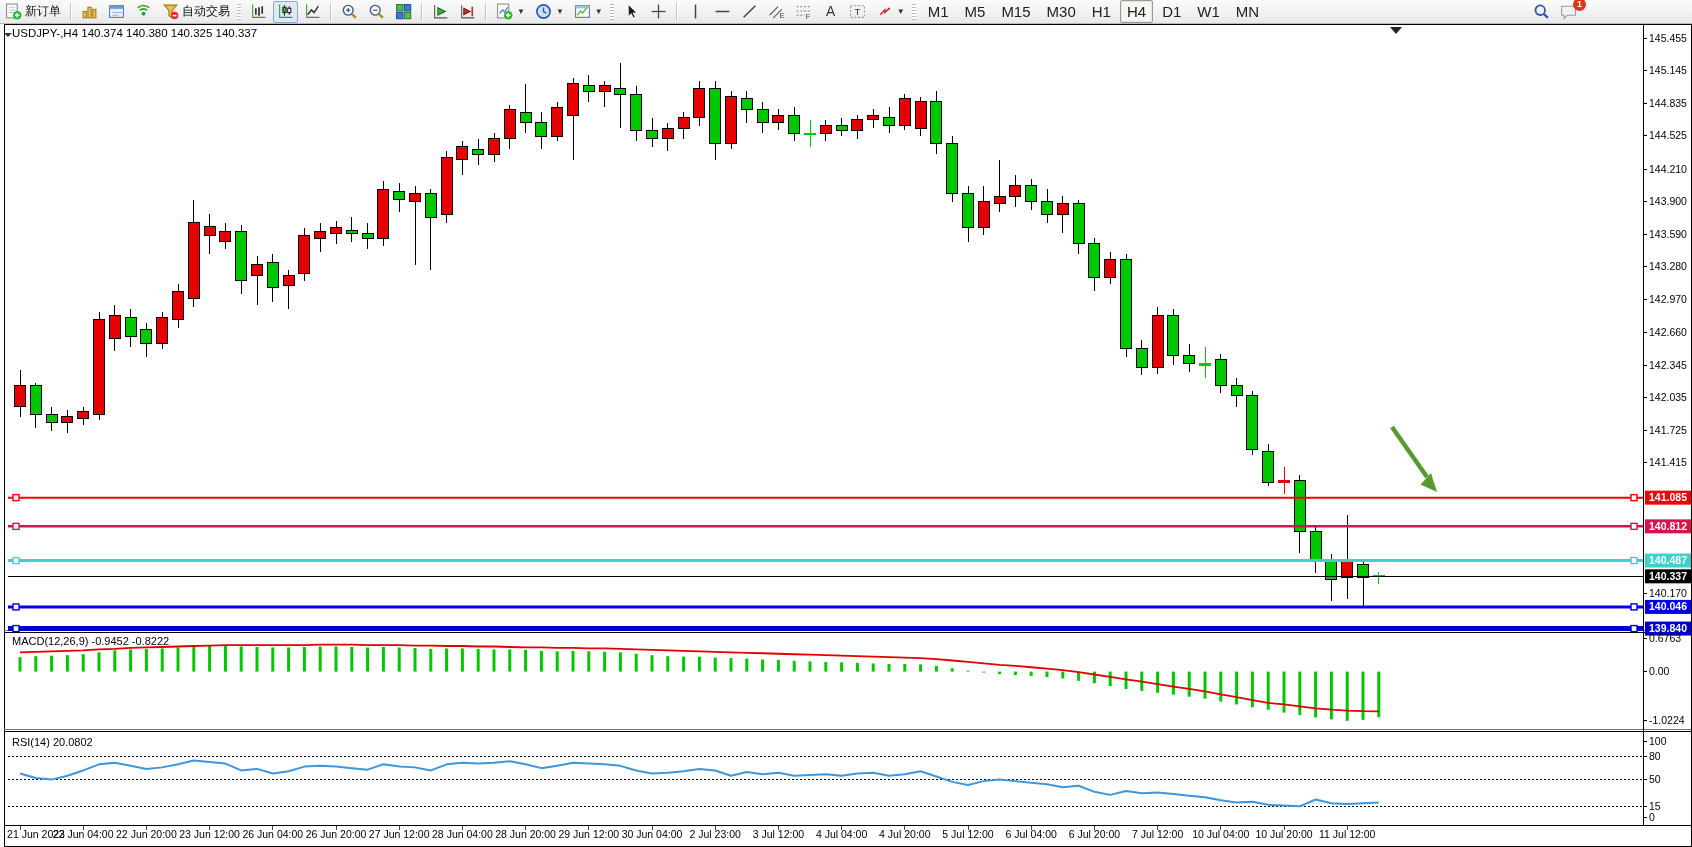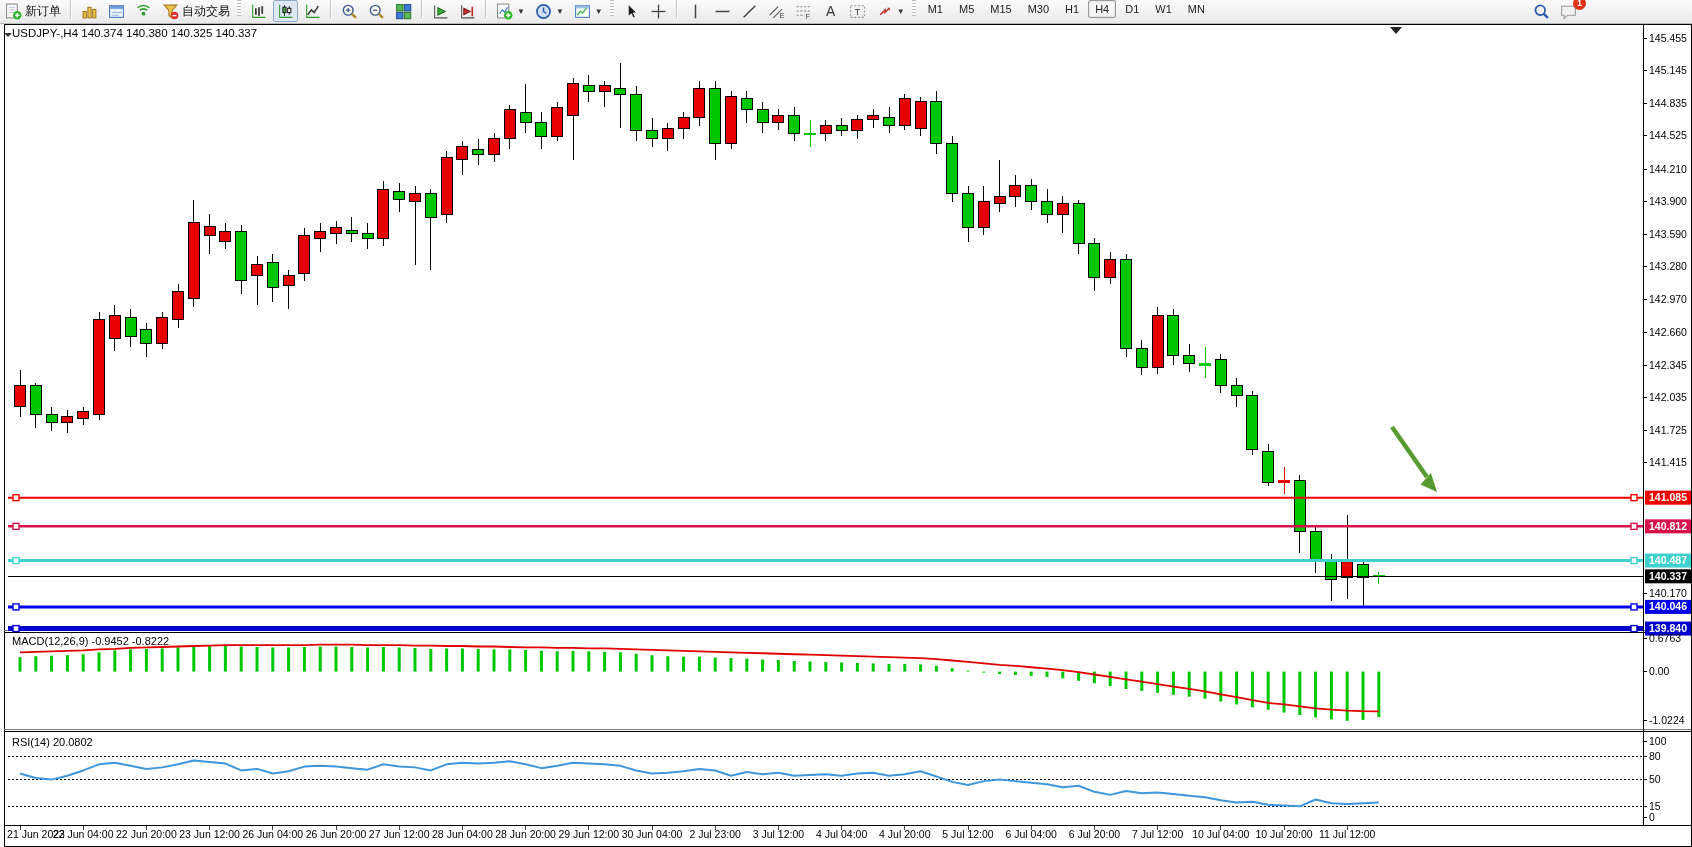--- a/index.html
+++ b/index.html
@@ -1,29 +1,29 @@
 <!DOCTYPE html>
 <html><head>
 <meta charset="utf-8">
 <style>
   html,body{margin:0;padding:0;background:#fff;width:1692px;height:847px;overflow:hidden;
     font-family:"Liberation Sans",sans-serif;-webkit-font-smoothing:none;}
   #toolbar{position:absolute;left:0;top:0;width:1692px;height:23px;
     background:linear-gradient(#fbfbfb,#e9e9e9);border-bottom:1px solid #b8b8b8;
-    display:flex;align-items:flex-start;z-index:5;}
+    display:flex;align-items:center;z-index:5;}
   .tb-btn{display:flex;align-items:center;gap:3px;height:20px;padding:0 3px;margin:0 1px;
     border:1px solid transparent;border-radius:2px;cursor:default;}
   .tb-btn.active{background:#dde8f4;border:1px solid #8fa8c8;}
   .tb-btn svg{display:block;}
   .tb-label{font-size:12px;color:#111;white-space:nowrap;}
   .tb-sep{width:1px;height:18px;background:#c3c3c3;border-right:1px solid #fff;margin:0 4px;}
   .tb-handle{width:4px;height:16px;margin:0 4px 0 2px;
     background:repeating-linear-gradient(#bbb 0 1px,#fff 1px 3px);}
   .caret{font-size:8px;color:#333;margin-left:1px;}
-  .tf-btn{font-size:11px;color:#222;padding:2px 6px;margin:0 1px;border:1px solid transparent;border-radius:2px;}
+  .tf-btn{font-size:15px;color:#222;padding:2px 6px;margin:0 1px;border:1px solid transparent;border-radius:2px;}
   .tf-btn.active{background:#f6f6f2;border:1px solid #9a9a9a;box-shadow:inset 0 0 2px #bbb;}
   .tb-right{margin-left:auto;display:flex;align-items:center;margin-right:110px;}
   .chat-wrap{position:relative;}
   .badge{position:absolute;top:-4px;right:-6px;background:#e03418;color:#fff;font-size:9px;
     font-weight:bold;border-radius:50%;width:13px;height:13px;line-height:13px;text-align:center;}
   #chart-svg{position:absolute;left:0;top:0;z-index:1;}
   text{font-family:"Liberation Sans",sans-serif;}
 </style>
 </head>
 <body>

